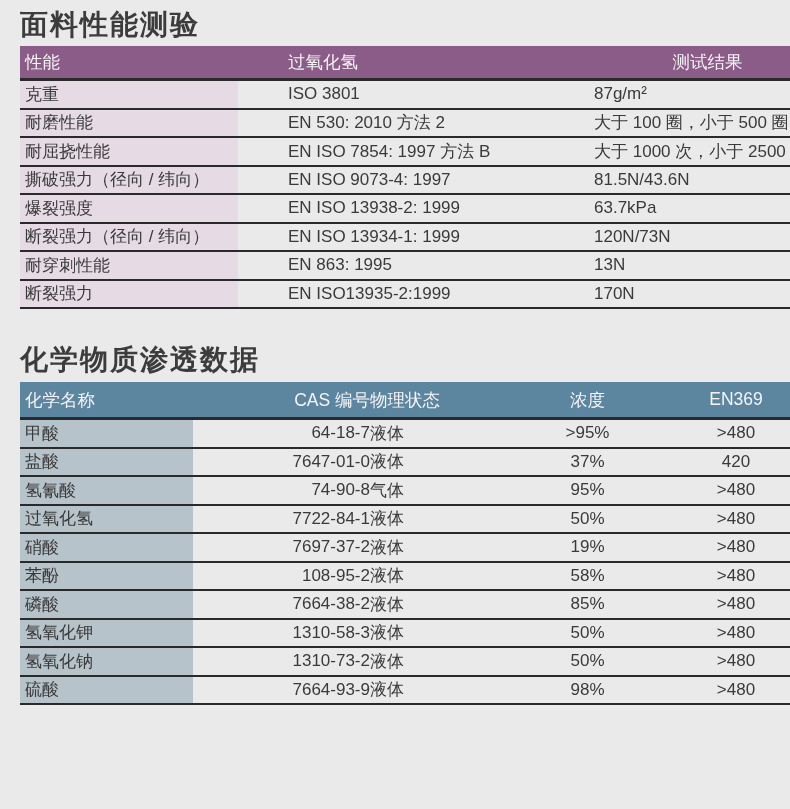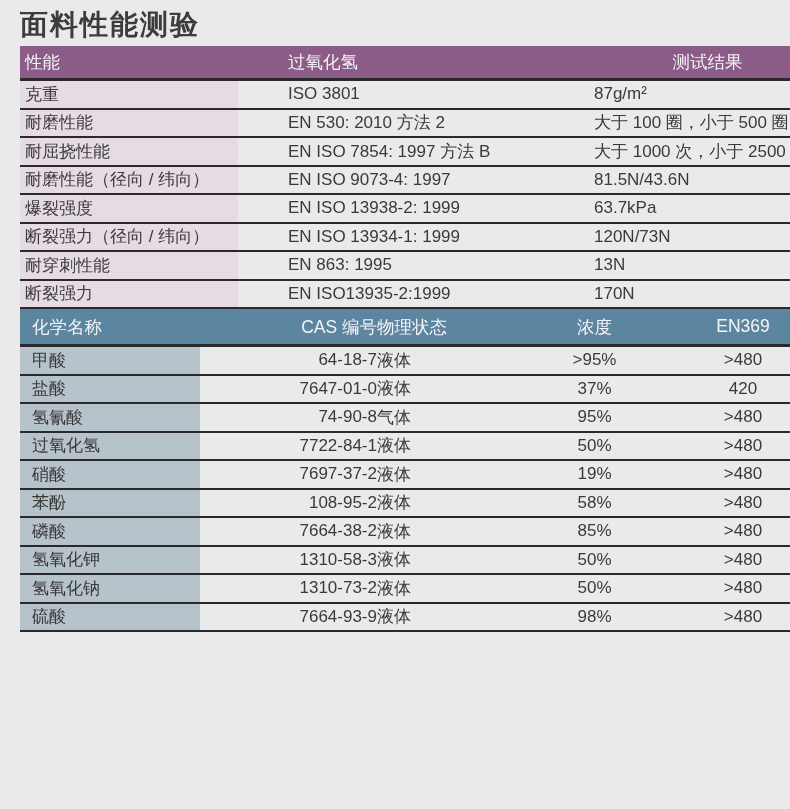--- a/index.html
+++ b/index.html
@@ -52,21 +52,21 @@
   
   .t-fabric th{background:var(--fabric-header-bg);height:32px;}
   .t-fabric .c1{width:213px;text-align:left;padding-left:5px;margin-top:17px;}
   .t-fabric .c2{width:297px;text-align:left;padding-left:50px;}
   .t-fabric th.c3{width:245px;text-align:center;}
   .t-fabric td.c3{width:245px;text-align:left;padding-left:9px;}
   .t-fabric td.c1{background:var(--fabric-label-bg);}
 
   
   .t-chem th{background:var(--chem-header-bg);height:35px;}
-  .t-chem .c1{width:168px;text-align:left;padding-left:12px;}
+  .t-chem .c1{width:168px;text-align:left;padding-left:5px;}
   .t-chem .c2{width:150px;text-align:right;padding-left:27px;}
   .t-chem .c3{width:140px;text-align:left;}
   .t-chem .c4{width:155px;text-align:center;}
   .t-chem .c5{width:142px;text-align:center;padding-right:28px;}
   .t-chem td.c1{background:var(--chem-label-bg);}
 </style>
 </head>
 <body>
 
 <div class="page">
@@ -95,21 +95,21 @@
           <td class="c3">大于 100 圈，小于 500 圈</td>
         </tr>
 
         <tr>
           <td class="c1">耐屈挠性能</td>
           <td class="c2">EN ISO 7854: 1997 方法 B</td>
           <td class="c3">大于 1000 次，小于 2500 次</td>
         </tr>
 
         <tr>
-          <td class="c1">耐磨性能（径向 / 纬向）</td>
+          <td class="c1">撕破强力（径向 / 纬向）</td>
           <td class="c2">EN ISO 9073-4: 1997</td>
           <td class="c3">81.5N/43.6N</td>
         </tr>
 
         <tr>
           <td class="c1">爆裂强度</td>
           <td class="c2">EN ISO 13938-2: 1999</td>
           <td class="c3">63.7kPa</td>
         </tr>
 
@@ -126,20 +126,21 @@
         </tr>
 
         <tr>
           <td class="c1">断裂强力</td>
           <td class="c2">EN ISO13935-2:1999</td>
           <td class="c3">170N</td>
         </tr>
       </tbody>
   </table>
 
+  <h1 class="section-title" id="chem-title">化学物质渗透数据</h1>
 
   <table class="t-chem">
     <thead>
       <tr>
         <th class="c1">化学名称</th>
         <th class="c2">CAS 编号</th>
         <th class="c3">物理状态</th>
         <th class="c4">浓度</th>
         <th class="c5">EN369</th>
       </tr>

